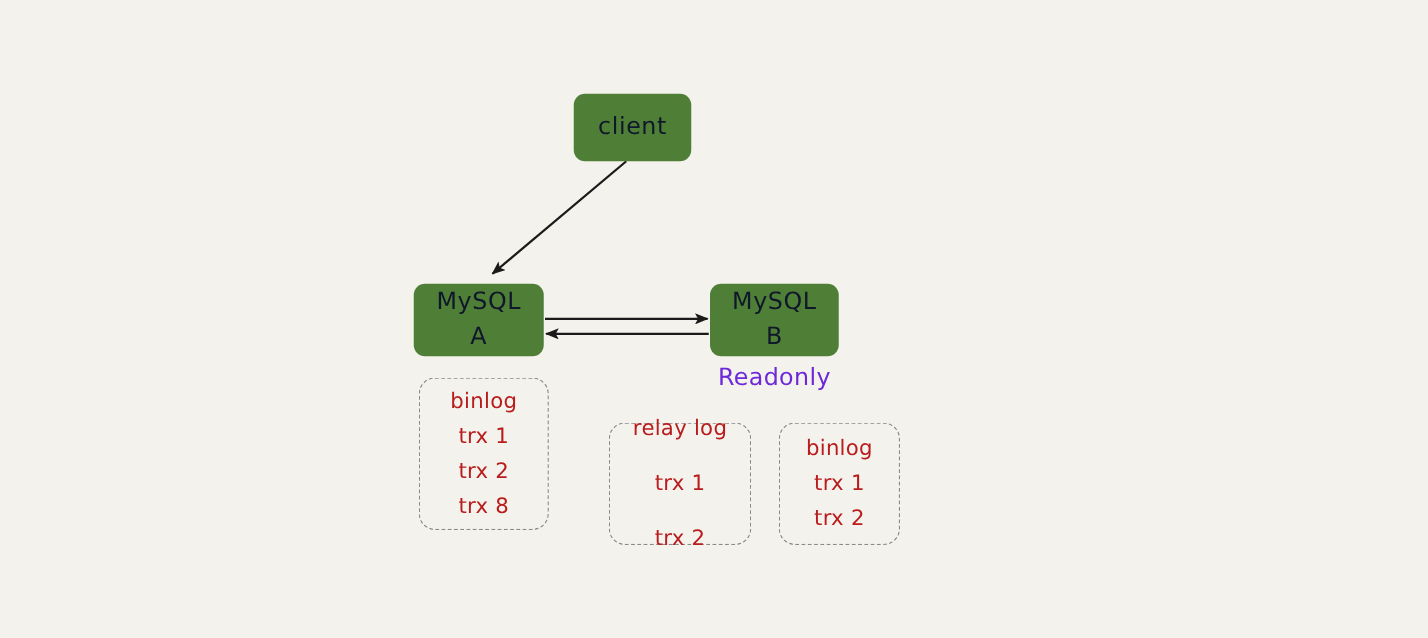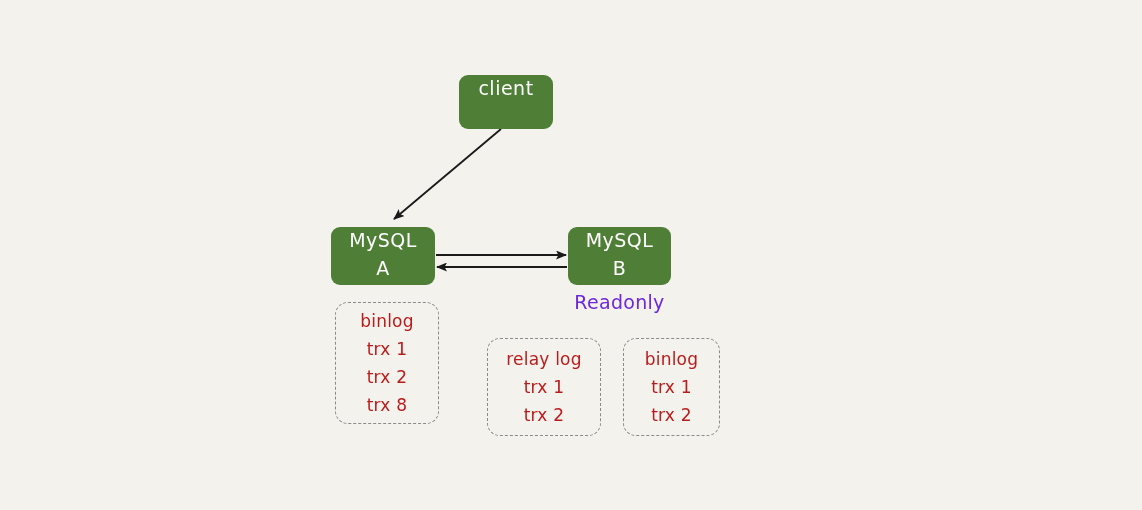--- a/index.html
+++ b/index.html
@@ -17,21 +17,22 @@
   }
 
   
   .node {
     position: absolute;
     background: #4f7f37;
     border-radius: 9px;
     display: flex;
     flex-direction: column;
     align-items: center;
-    color: #ffffff;
+    justify-content: center;
+    color: #0f172a;
     font-family: "DejaVu Sans", sans-serif;
     font-size: 19px;
     line-height: 1.45;
     letter-spacing: 0.5px;
     box-sizing: border-box;
   }
   .node-line { display: block; }
 
   #node-client { left: 459px; top: 75px; width: 94px; height: 54px; }
   #node-mysql-a { left: 331px; top: 227px; width: 104px; height: 58px; }
@@ -70,21 +71,21 @@
     margin-bottom: 11px;
     letter-spacing: 0.2px;
   }
   .logbox .log-entry {
     margin-bottom: 11px;
     letter-spacing: 0.2px;
   }
   .logbox .log-entry:last-child { margin-bottom: 0; }
 
   #logbox-0 { left: 335px; top: 302px; width: 104px; height: 122px; }
-  #logbox-1 { left: 487px; top: 338px; width: 114px; height: 98px; }
+  #logbox-1 { left: 487px; top: 338px; width: 114px; height: 98px; gap: 16px; }
   #logbox-2 { left: 623px; top: 338px; width: 97px; height: 98px; }
 
   
   #arrow-layer {
     position: absolute;
     left: 0; top: 0;
     width: 1142px;
     height: 510px;
     pointer-events: none;
   }

